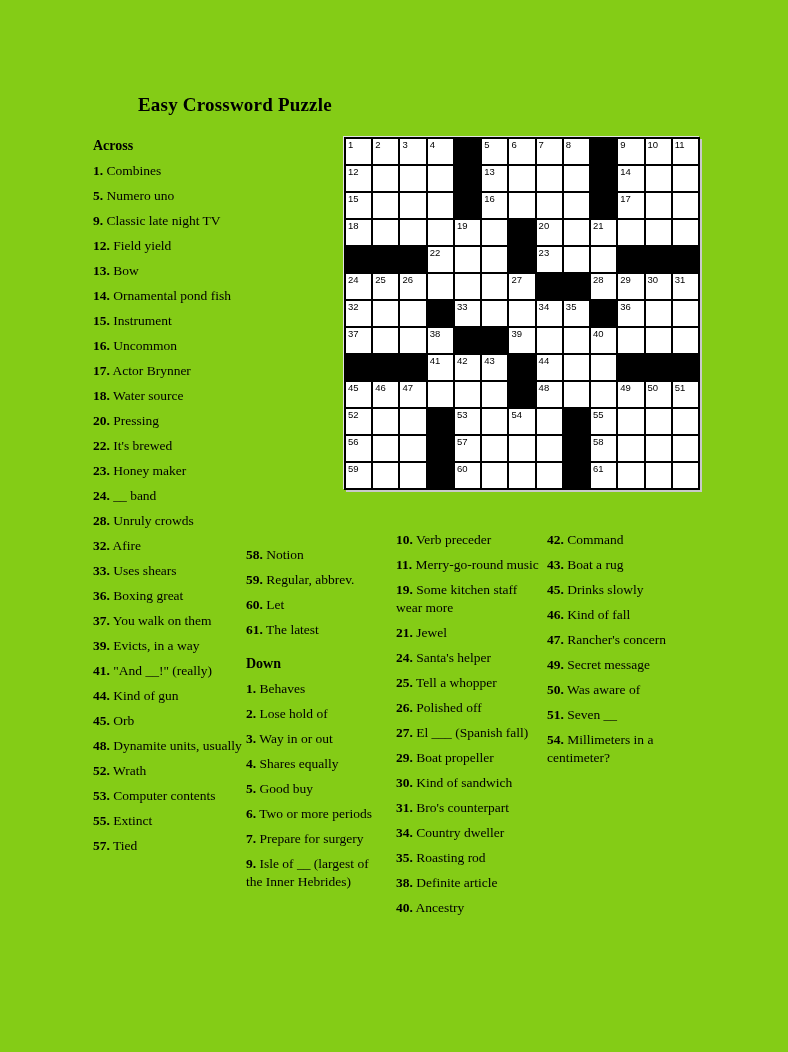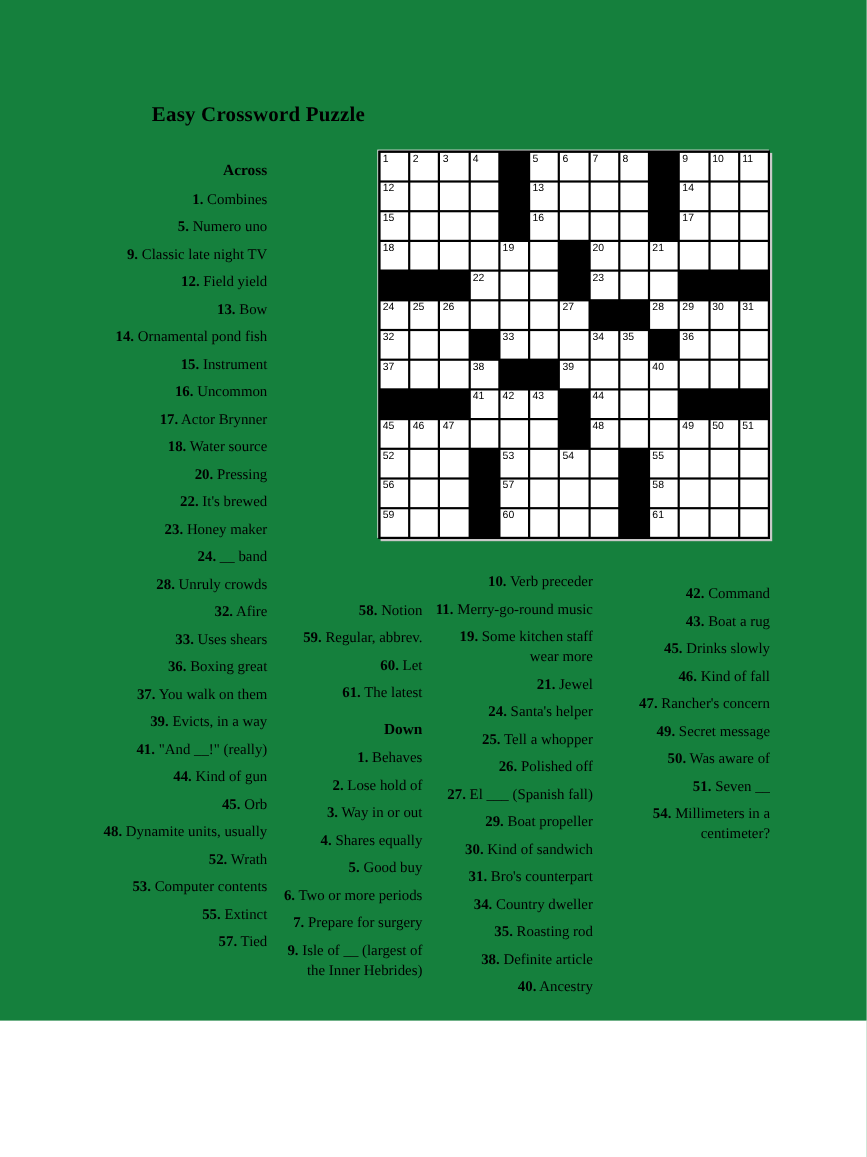--- a/index.html
+++ b/index.html
@@ -1,27 +1,27 @@
 <!DOCTYPE html>
 <html><head>
 <meta charset="utf-8">
 <style>
   html,body { margin:0; padding:0; background:#ffffff; }
   .page {
-    position:relative; width:788px; height:928px; background:#15803d;
-    color:#000; font-family:"Liberation Serif", serif; overflow:hidden;text-align:right;
+    position:relative; width:788px; height:1052px; background:#84cc16;
+    color:#000; font-family:"Liberation Serif", serif; overflow:hidden;
   }
   .title {
     position:absolute; left:138px; top:94px; margin:0;
     font-size:19px; font-weight:700; letter-spacing:.2px;
   }
   .col { position:absolute; }
-  .col-across { left:93px; top:147px; width:150px;font-family:Liberation Serif, serif; }
+  .col-across { left:93px; top:137px; width:150px;font-family:Liberation Serif, serif; }
   .col-2 { left:246px; top:546px; width:138px; }
-  .col-3 { left:396px; top:520px; width:143px; }
+  .col-3 { left:396px; top:531px; width:143px; }
   .col-4 { left:547px; top:531px; width:153px; }
   .section-header {
     font-weight:700; font-size:14px; line-height:18px; margin:0 0 7px 0;
   }
   .down-header { margin:16px 0 7px 0; }
   .clue { margin:0 0 7px 0; font-size:13.5px; line-height:18px; }
   .clue-num { font-weight:700; }
   .clue-num::after { content:"."; }
   .grid {
     position:absolute; left:344px; top:137px; width:356px; height:353px;

